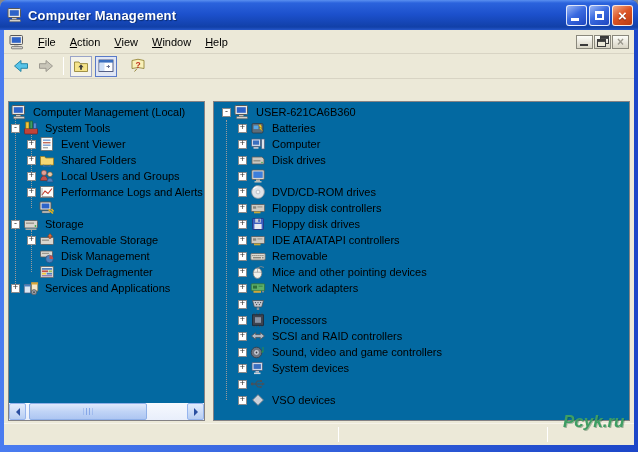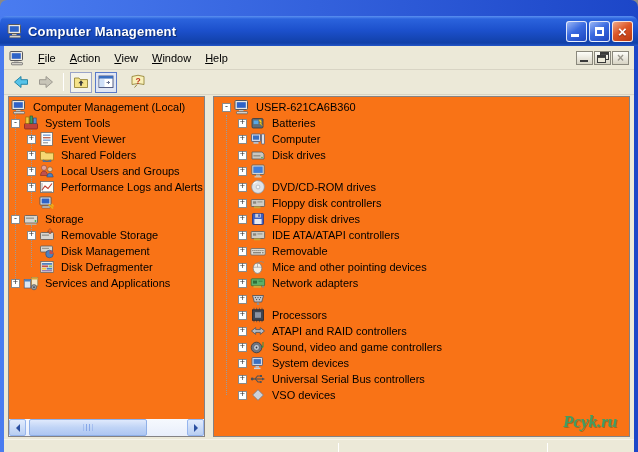--- a/index.html
+++ b/index.html
@@ -2,21 +2,21 @@
 <html><head>
 <meta charset="utf-8">
 <style>
   html,body{margin:0;padding:0;background:#888;}
   *{box-sizing:border-box;}
   #win{
     position:relative;width:638px;height:452px;
     background:linear-gradient(90deg,#4a7cf0,#1c46c8);
     border-radius:7px 7px 0 0;overflow:hidden;
     font-family:"Liberation Sans",sans-serif;font-size:11px;color:#000;
-    padding:16px 4px 7px;
+    padding:0 4px 7px;
   }
   
   .titlebar{
     height:30px;margin:0 -4px;display:flex;align-items:center;
     background:linear-gradient(180deg,#5a90f0 0%,#2b63dd 10%,#1c50cc 48%,#1140a8 90%,#2456c8 100%);
     border-radius:7px 7px 0 0;padding:0 5px 0 7px;
   }
   .titlebar .appicon{width:16px;height:16px;margin-right:5px;flex:none;}
   .title-text{
     color:#fff;font-weight:bold;font-size:13px;letter-spacing:.2px;
@@ -51,21 +51,21 @@
     height:25px;display:flex;align-items:center;padding:0 6px;gap:3px;
     border-bottom:1px solid #d8d4c4;background:#ece9d8;
   }
   .tbtn{width:22px;height:21px;display:flex;align-items:center;justify-content:center;border:1px solid transparent;}
   .tbtn svg{width:16px;height:16px;}
   .tbtn.boxed{border:1px solid #9aa4c8;background:#f4f3ea;}
   .tbtn.pressed{border:1px solid #5a7ac8;background:#e0e6f4;}
   .tsep{width:1px;height:18px;background:#c8c4b4;border-right:1px solid #fff;margin:0 3px;}
   
   .content{flex:none;height:344px;display:flex;gap:8px;padding:1px 4px 2px;background:#ece9d8;}
-  .panel{background:#f97316;border:1px solid #848284;position:relative;overflow:hidden;}
+  .panel{background:#0369a1;border:1px solid #848284;position:relative;overflow:hidden;margin-top:21px;}
   .panel-left{width:197px;flex:none;}
   .panel-right{flex:1;}
   .guide{position:absolute;width:0;border-left:1px dotted #9a9a9a;}
   .rows{position:relative;padding-top:2px;}
   .trow{height:16px;display:flex;align-items:center;white-space:nowrap;cursor:default;}
   .ind{flex:none;display:block;height:1px;}
   .ebox{
     flex:none;width:9px;height:9px;border:1px solid #8a8a8a;background:#fff;
     display:inline-flex;align-items:center;justify-content:center;
     font-size:9px;line-height:7px;color:#333;margin-right:3px;padding-bottom:1px;
@@ -95,21 +95,21 @@
   .sgrip{
     position:absolute;left:50%;top:4px;bottom:4px;width:9px;transform:translateX(-50%);
     background:repeating-linear-gradient(90deg,#86a7e8 0 1px,transparent 1px 3px);
   }
   
   .statusbar{height:22px;background:#ece9d8;position:relative;border-top:1px solid #f6f4ea;}
   .sdiv{position:absolute;top:3px;bottom:3px;width:1px;background:#c6c2b2;border-right:1px solid #fff;}
   
   .watermark{
     position:absolute;left:563px;top:412px;z-index:20;
-    font-family:Liberation Serif, serif;font-style:italic;font-weight:bold;
+    font-family:Liberation Sans, sans-serif;font-style:italic;font-weight:bold;
     font-size:17px;color:#3f9e63;text-shadow:1px 1px 0 rgba(20,80,40,.35);
   }
 </style>
 </head>
 <body>
 
 <div id="win">
 
   <div class="titlebar">
     <span class="appicon" id="title-icon"><svg viewBox="0 0 16 16" width="16" height="16">
@@ -529,21 +529,21 @@
                 <rect x="5" y="5.2" width="6" height="5.6" fill="#8a93a4"></rect>
               </svg>
               <span class="tlabel">Processors</span>
             </div>
             <div class="trow">
               <span class="ind" style="width:24px"></span>
               <span class="ebox">+</span>
               <svg viewBox="0 0 16 16" width="16" height="16">
                 <path d="M1.5 8 l4.2 -3.4 0 2 4.6 0 0 -2 4.2 3.4 -4.2 3.4 0 -2 -4.6 0 0 2 z" fill="#b4bac4" stroke="#4a4f58" stroke-width="0.8"></path>
               </svg>
-              <span class="tlabel">ATAPI and RAID controllers</span>
+              <span class="tlabel">SCSI and RAID controllers</span>
             </div>
             <div class="trow">
               <span class="ind" style="width:24px"></span>
               <span class="ebox">+</span>
               <svg viewBox="0 0 16 16" width="16" height="16">
                 <circle cx="6.5" cy="8.5" r="5.3" fill="#6e7480" stroke="#343a44" stroke-width="0.8"></circle>
                 <circle cx="6.5" cy="8.5" r="2.4" fill="#c6ccd6"></circle>
                 <circle cx="6.5" cy="8.5" r="0.9" fill="#343a44"></circle>
                 <line x1="13" y1="3" x2="13" y2="7.5" stroke="#2e8e4a" stroke-width="1"></line>
                 <circle cx="12.4" cy="7.8" r="1" fill="#2e8e4a"></circle>
@@ -568,21 +568,20 @@
                 <g stroke="#4a5058" stroke-width="1.1" fill="none">
                   <line x1="1.5" y1="8" x2="12.5" y2="8"></line>
                   <path d="M5 8 l2.5 -3 3 0"></path>
                   <path d="M5.5 8 l2.5 3 2.5 0"></path>
                 </g>
                 <circle cx="2.2" cy="8" r="1.4" fill="#4a5058"></circle>
                 <path d="M12 6.4 l3 1.6 -3 1.6 z" fill="#4a5058"></path>
                 <rect x="10" y="4" width="2" height="2" fill="#4a5058"></rect>
                 <circle cx="10.8" cy="11" r="1.1" fill="#4a5058"></circle>
               </svg>
-              <span class="tlabel">Universal Serial Bus controllers</span>
             </div>
             <div class="trow">
               <span class="ind" style="width:24px"></span>
               <span class="ebox">+</span>
               <svg viewBox="0 0 16 16" width="16" height="16">
                 <rect x="4.2" y="4.2" width="7.6" height="7.6" transform="rotate(45 8 8)" fill="#ccd1d9" stroke="#7a7f88" stroke-width="0.8"></rect>
               </svg>
               <span class="tlabel">VSO devices</span>
             </div>
           </div>

